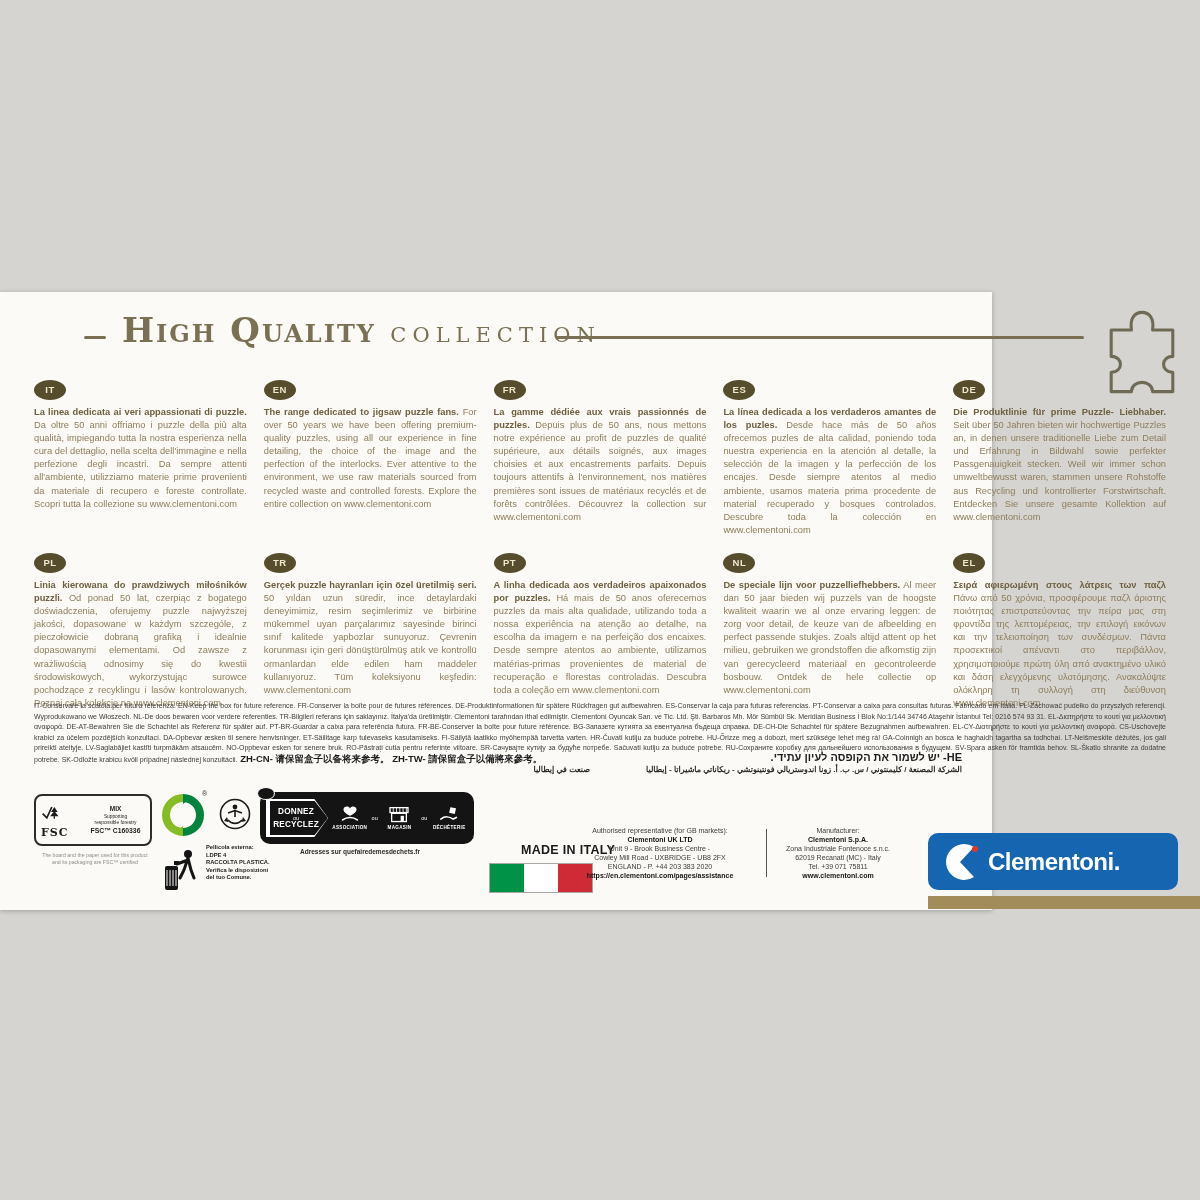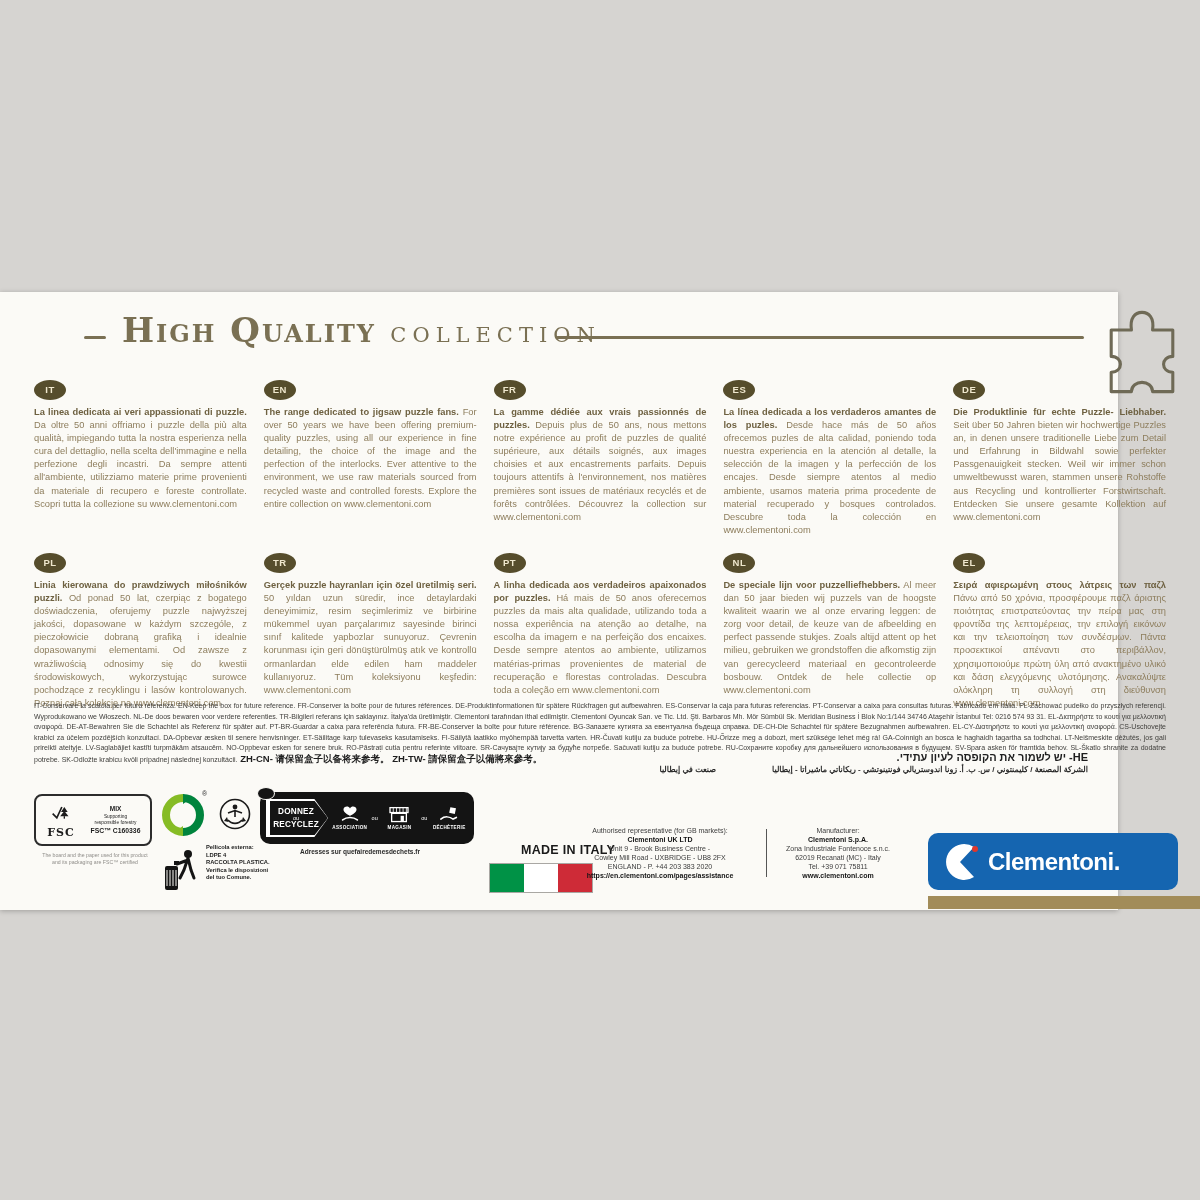--- a/index.html
+++ b/index.html
@@ -1,18 +1,18 @@
 <!DOCTYPE html>
 <html><head>
 <meta charset="utf-8">
 <style>
   html,body{margin:0;padding:0;}
   .page{position:relative;width:1200px;height:1200px;background:#d6d4d1;overflow:hidden;
         font-family:"Liberation Sans",sans-serif;}
-  .panel{position:absolute;left:0;top:292px;width:1118px;height:618px;background:#fbfaf6;
+  .panel{position:absolute;left:0;top:292px;width:992px;height:618px;background:#fbfaf6;
          box-shadow:0 1px 5px rgba(0,0,0,.25);}
   .abs{position:absolute;}
 
   
   .title{left:122px;top:18px;color:#7a7053;white-space:nowrap;}
   .title .t1{font-family:"DejaVu Serif",serif;font-variant:small-caps;font-size:34px;
              font-weight:600;letter-spacing:2px;}
   .title .t2{font-family:"DejaVu Serif",serif;font-size:21px;letter-spacing:6px;
              text-transform:uppercase;font-weight:400;margin-left:10px;}
   .rule{background:#7a7053;height:3px;border-radius:2px;}
@@ -35,21 +35,21 @@
   .fineprint .zh{font-size:9.5px;font-weight:bold;color:#1e1e1e;}
   .rtl-block{right:30px;top:458px;text-align:right;color:#1e1e1e;direction:rtl;}
   .rtl-block .he{font-size:11px;font-weight:bold;line-height:14px;}
   .rtl-block .ar{font-size:12px;font-weight:bold;line-height:15px;}
   .rtl-block .ar-small{font-size:8px;font-weight:bold;line-height:12px;color:#2c2c2c;text-align:right;}
   .rtl-block .gap{display:inline-block;width:56px;}
 
   
   .fsc-box{left:34px;top:502px;width:118px;height:52px;border:2px solid #2c2c2c;border-radius:8px;
            display:flex;align-items:center;padding:3px 5px;box-sizing:border-box;gap:5px;color:#1c1c1c;}
-  .fsc-left{width:40px;text-align:center;}
+  .fsc-left{width:40px;}
   .fsc-left .fsc-word{font-family:"DejaVu Serif",serif;font-weight:bold;font-size:11px;letter-spacing:1px;}
   .fsc-right{flex:1;text-align:center;line-height:6px;}
   .fsc-right .mix{font-size:6.5px;font-weight:bold;margin-bottom:2px;}
   .fsc-right .sup{font-size:4.8px;}
   .fsc-right .code{font-size:6.8px;font-weight:bold;margin-top:2px;}
   .fsc-caption{left:30px;top:560px;width:130px;text-align:center;font-size:5.2px;
                line-height:6.8px;color:#8f8d89;}
 
   .greendot{left:162px;top:502px;}
   .greendot-r{left:202px;top:498px;font-size:7px;color:#2c2c2c;}
@@ -124,21 +124,21 @@
         <div><span class="head">La gamme dédiée aux vrais passionnés de puzzles.</span>
         <span>Depuis plus de 50 ans, nous mettons notre expérience au profit de puzzles de qualité supérieure, aux détails soignés, aux images choisies et aux encastrements parfaits. Depuis toujours attentifs à l'environnement, nos matières premières sont issues de matériaux recyclés et de forêts contrôlées. Découvrez la collection sur www.clementoni.com</span></div>
       </div>
       <div class="lang">
         <span class="badge">ES</span>
         <div><span class="head">La línea dedicada a los verdaderos amantes de los puzles.</span>
         <span>Desde hace más de 50 años ofrecemos puzles de alta calidad, poniendo toda nuestra experiencia en la atención al detalle, la selección de la imagen y la perfección de los encajes. Desde siempre atentos al medio ambiente, usamos materia prima procedente de material recuperado y bosques controlados. Descubre toda la colección en www.clementoni.com</span></div>
       </div>
       <div class="lang">
         <span class="badge">DE</span>
-        <div><span class="head">Die Produktlinie für echte Puzzle- Liebhaber.</span>
+        <div><span class="head">Die Produktlinie für prime Puzzle- Liebhaber.</span>
         <span>Seit über 50 Jahren bieten wir hochwertige Puzzles an, in denen unsere traditionelle Liebe zum Detail und Erfahrung in Bildwahl sowie perfekter Passgenauigkeit stecken. Weil wir immer schon umweltbewusst waren, stammen unsere Rohstoffe aus Recycling und kontrollierter Forstwirtschaft. Entdecken Sie unsere gesamte Kollektion auf www.clementoni.com</span></div>
       </div>
       <div class="lang">
         <span class="badge">PL</span>
         <div><span class="head">Linia kierowana do prawdziwych miłośników puzzli.</span>
         <span>Od ponad 50 lat, czerpiąc z bogatego doświadczenia, oferujemy puzzle najwyższej jakości, dopasowane w każdym szczególe, z pieczołowicie dobraną grafiką i idealnie dopasowanymi elementami. Od zawsze z wrażliwością odnosimy się do kwestii środowiskowych, wykorzystując surowce pochodzące z recyklingu i lasów kontrolowanych. Poznaj całą kolekcję na www.clementoni.com</span></div>
       </div>
       <div class="lang">
         <span class="badge">TR</span>
         <div><span class="head">Gerçek puzzle hayranları için özel üretilmiş seri.</span>

